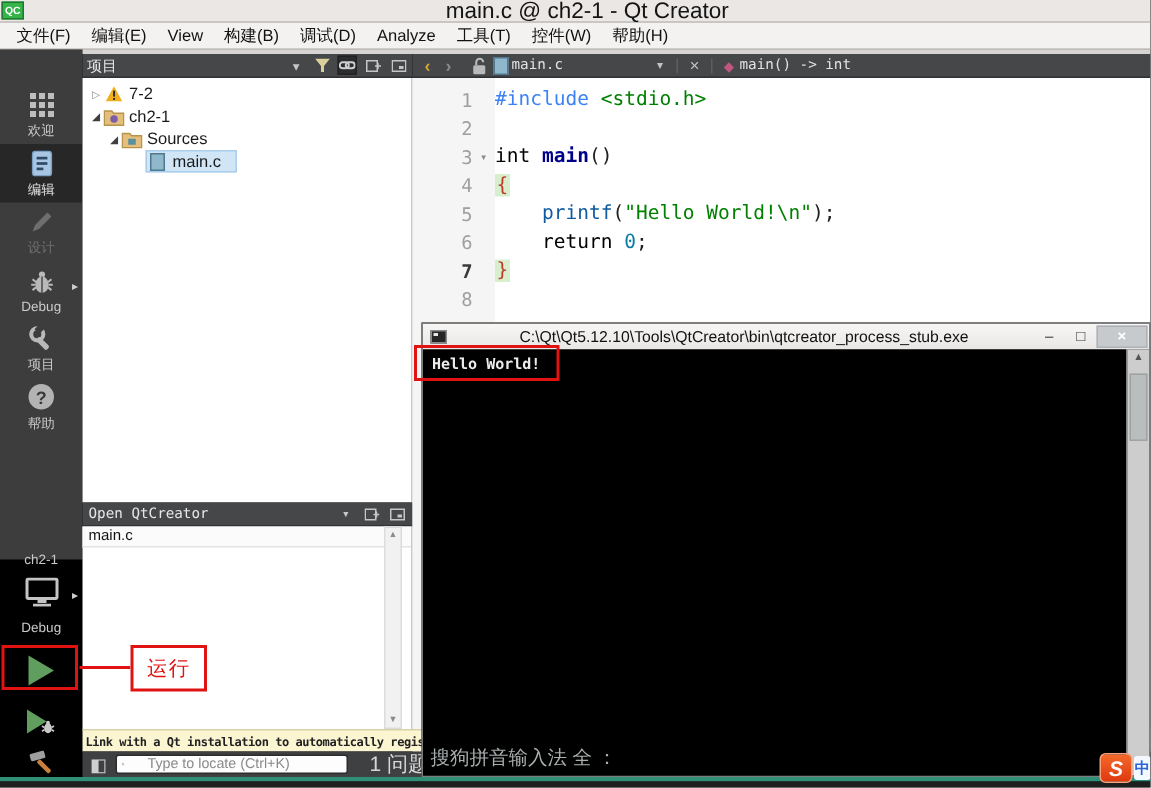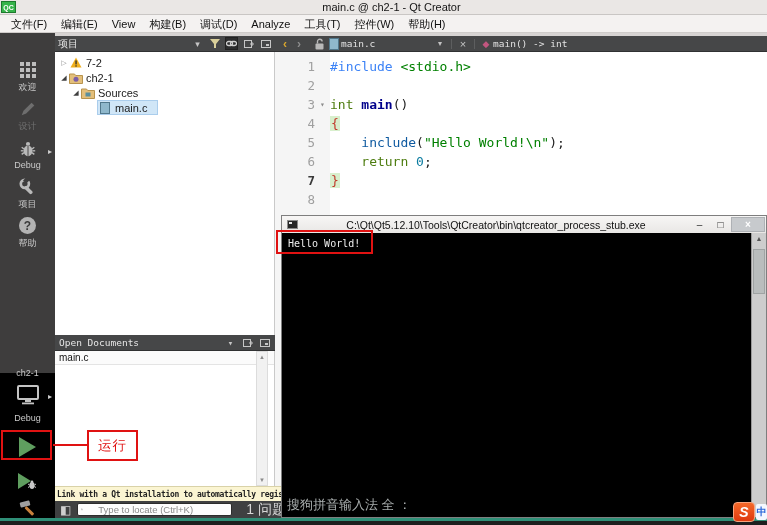--- a/index.html
+++ b/index.html
@@ -5,21 +5,21 @@
   *{box-sizing:border-box;margin:0;padding:0}
   html,body{margin:0;background:#888}
   .screen{position:relative;width:767px;height:525px;overflow:hidden;background:#000;
           font-family:"Liberation Sans",sans-serif;-webkit-font-smoothing:antialiased}
 
   
   .titlebar{position:absolute;left:0;top:0;width:767px;height:15px;background:#eae7e5;
             border-bottom:1px solid #c9c6c4;display:flex;align-items:center}
   .appicon{width:15px;height:12px;margin-left:1px;background:#35b44a;border:1px solid #1d7a2e;
            color:#fff;font-size:7px;font-weight:bold;display:flex;align-items:center;justify-content:center}
-  .title-text{flex:1;text-align:center;font-size:11px;color:#141414}
+  .title-text{flex:1;text-align:center;font-size:15px;color:#141414}
 
   
   .menubar{position:absolute;left:0;top:15px;width:767px;height:18px;background:#f4f2f1;
            border-bottom:1px solid #cfccca;display:flex;align-items:center;padding-left:4px}
   .menu-item{font-size:11px;color:#111;padding:0 7px;line-height:18px;white-space:nowrap}
 
   
   .mode-sidebar{position:absolute;left:0;top:33px;width:55px;height:340px;background:#3e3d3d}
   .mode-item{width:55px;height:39px;display:flex;flex-direction:column;align-items:center;
              justify-content:center;color:#c9c9c9;font-size:9px;gap:1px;position:relative}
@@ -91,21 +91,21 @@
   .code-area{position:absolute;left:275px;top:52px;width:492px;height:449px;background:#fff;z-index:1}
   .gutter-bg{position:absolute;left:0;top:0;width:55px;height:100%;background:#f5f5f5}
   .code-lines{position:absolute;left:0;top:5px;width:100%}
   .code-line{height:19px;display:flex;align-items:center;font-family:"DejaVu Sans Mono",monospace;font-size:13px}
   .ln{width:40px;text-align:right;color:#9f9f9f;font-size:12.5px;flex:none}
   .ln-bold{color:#3a3a3a;font-weight:bold}
   .fold{width:15px;text-align:center;color:#8b8b8b;font-size:8px;flex:none}
   .code-text{white-space:pre}
   .seg-pp{color:#3b82f6}
   .seg-str{color:#008000}
-  .seg-kw{color:#4d7c0f}
+  .seg-kw{color:#000000}
   .seg-fn{color:#00008b;font-weight:bold}
   .seg-call{color:#0f5aa0}
   .seg-num{color:#0b7ca0}
   .seg-pl{color:#202020}
   .seg-brace{color:#c0392b;background:#d8efcd;padding:0 1px}
 
   
   .infobar{position:absolute;left:55px;top:486px;width:712px;height:15px;background:#fbf5d2;
            border-top:1px solid #d9d2a8;display:flex;align-items:center;z-index:2;
            font-family:"DejaVu Sans Mono",monospace;font-size:8px;font-weight:bold;color:#222;
@@ -126,21 +126,21 @@
   .console-titlebar{position:absolute;left:0;top:0;width:100%;height:17px;
                     background:linear-gradient(#f7f6f5,#e9e7e5);display:flex;align-items:center;color:#111}
   .ct-icon{width:11px;height:9px;background:#262626;border:1px solid #8a8a8a;margin:0 5px;position:relative}
   .ct-icon span{position:absolute;left:1px;top:1px;width:3px;height:2px;background:#e8e8e8}
   .ct-title{flex:1;text-align:center;font-size:10.5px;white-space:nowrap;overflow:hidden}
   .ct-btn{width:21px;text-align:center;font-size:10px;color:#333}
   .ct-close{width:34px;height:15px;background:#c7cacd;border:1px solid #aeb1b5;color:#fff;
             font-weight:bold;font-size:10px;display:flex;align-items:center;justify-content:center;margin-right:1px}
   .console-body{position:absolute;left:0;top:17px;right:15px;bottom:0;background:#000}
   .console-out{position:absolute;left:6px;top:5px;color:#ececec;font-family:"DejaVu Sans Mono",monospace;
-               font-size:10px;font-weight:normal}
+               font-size:10px;font-weight:bold}
   .ime-text{position:absolute;left:5px;bottom:3px;color:#a8adad;font-size:13px;white-space:nowrap}
   .console-scroll{position:absolute;right:0;top:17px;bottom:0;width:15px;background:#cdcdcd;border-left:1px solid #9a9a9a}
   .cs-up{position:absolute;left:0;top:2px;width:14px;text-align:center;color:#555;font-size:7px}
   .cs-thumb{position:absolute;left:1px;top:16px;width:12px;height:45px;background:#b9bdbd;border:1px solid #9fa3a3}
   .cs-down{position:absolute;left:0;bottom:2px;width:14px;text-align:center;color:#555;font-size:7px}
 
   
   .ann-run-outline{position:absolute;left:1px;top:430px;width:51px;height:30px;border:2px solid #e01212;z-index:10}
   .ann-line{position:absolute;left:53px;top:444px;width:34px;height:2px;background:#e01212;z-index:10}
   .ann-callout{position:absolute;left:87px;top:430px;width:51px;height:31px;background:#fff;border:2px solid #e01212;
@@ -194,20 +194,31 @@
                 <rect x="7" y="7" width="4" height="4"></rect>
                 <rect x="13" y="7" width="4" height="4"></rect>
             <rect x="1" y="13" width="4" height="4"></rect>
                 <rect x="7" y="13" width="4" height="4"></rect>
                 <rect x="13" y="13" width="4" height="4"></rect>
           </g>
             </svg>
           </span>
         <span>欢迎</span>
       </div>
+      <div class="mode-item selected">
+        <span class="mi">
+          <svg width="18" height="18" viewBox="0 0 20 20">
+            <rect x="3" y="1" width="14" height="18" rx="2" fill="#a8c6e4" stroke="#7aa0c4"></rect>
+            <rect x="6" y="5" width="8" height="2" fill="#2e4b66"></rect>
+            <rect x="6" y="9" width="8" height="2" fill="#2e4b66"></rect>
+            <rect x="6" y="13" width="5" height="2" fill="#2e4b66"></rect>
+          </svg>
+          </span>
+        <span>编辑</span>
+      </div>
       <div class="mode-item disabled">
         <span class="mi">
           <svg width="18" height="18" viewBox="0 0 20 20">
             <polygon points="3,17 5,12 14,3 17,6 8,15 3,17" fill="#6e6e6e"></polygon>
           </svg>
           </span>
         <span>设计</span>
       </div>
       <div class="mode-item">
         <span class="mi">
@@ -353,21 +364,21 @@
       <span class="row-sel">
         <span class="ticon">
             <span class="fileicon"></span>
           </span>
         <span>main.c</span>
       </span>
     </div>
   </div>
 
   <div class="pane-header opendocs-header">
-    <span class="ph-title">Open Documents</span>
+    <span class="ph-title">Open QtCreator</span>
     <span class="ph-icons">
       <span class="ph-ic">▾</span>
       <span class="ph-ic">
         <svg width="10" height="10" viewBox="0 0 10 10">
             <rect x="0.5" y="1.5" width="7" height="7" fill="none" stroke="#c6c6c6"></rect>
             <line x1="8" y1="3" x2="8" y2="7" stroke="#c6c6c6"></line>
             <line x1="6" y1="5" x2="10" y2="5" stroke="#c6c6c6"></line>
           </svg>
       </span>
       <span class="ph-ic">
@@ -426,21 +437,21 @@
           <span class="code-text"><span class="seg-kw">int </span><span class="seg-fn">main</span><span class="seg-pl">()</span></span>
         </div>
         <div class="code-line">
           <span class="ln">4</span>
           <span class="fold"></span>
           <span class="code-text"><span class="seg-brace">{</span></span>
         </div>
         <div class="code-line">
           <span class="ln">5</span>
           <span class="fold"></span>
-          <span class="code-text"><span class="seg-pl">    </span><span class="seg-call">include</span><span class="seg-pl">(</span><span class="seg-str">"Hello World!\n"</span><span class="seg-pl">);</span></span>
+          <span class="code-text"><span class="seg-pl">    </span><span class="seg-call">printf</span><span class="seg-pl">(</span><span class="seg-str">"Hello World!\n"</span><span class="seg-pl">);</span></span>
         </div>
         <div class="code-line">
           <span class="ln">6</span>
           <span class="fold"></span>
           <span class="code-text"><span class="seg-pl">    </span><span class="seg-kw">return </span><span class="seg-num">0</span><span class="seg-pl">;</span></span>
         </div>
         <div class="code-line">
           <span class="ln ln-bold">7</span>
           <span class="fold"></span>
           <span class="code-text"><span class="seg-brace">}</span></span>

